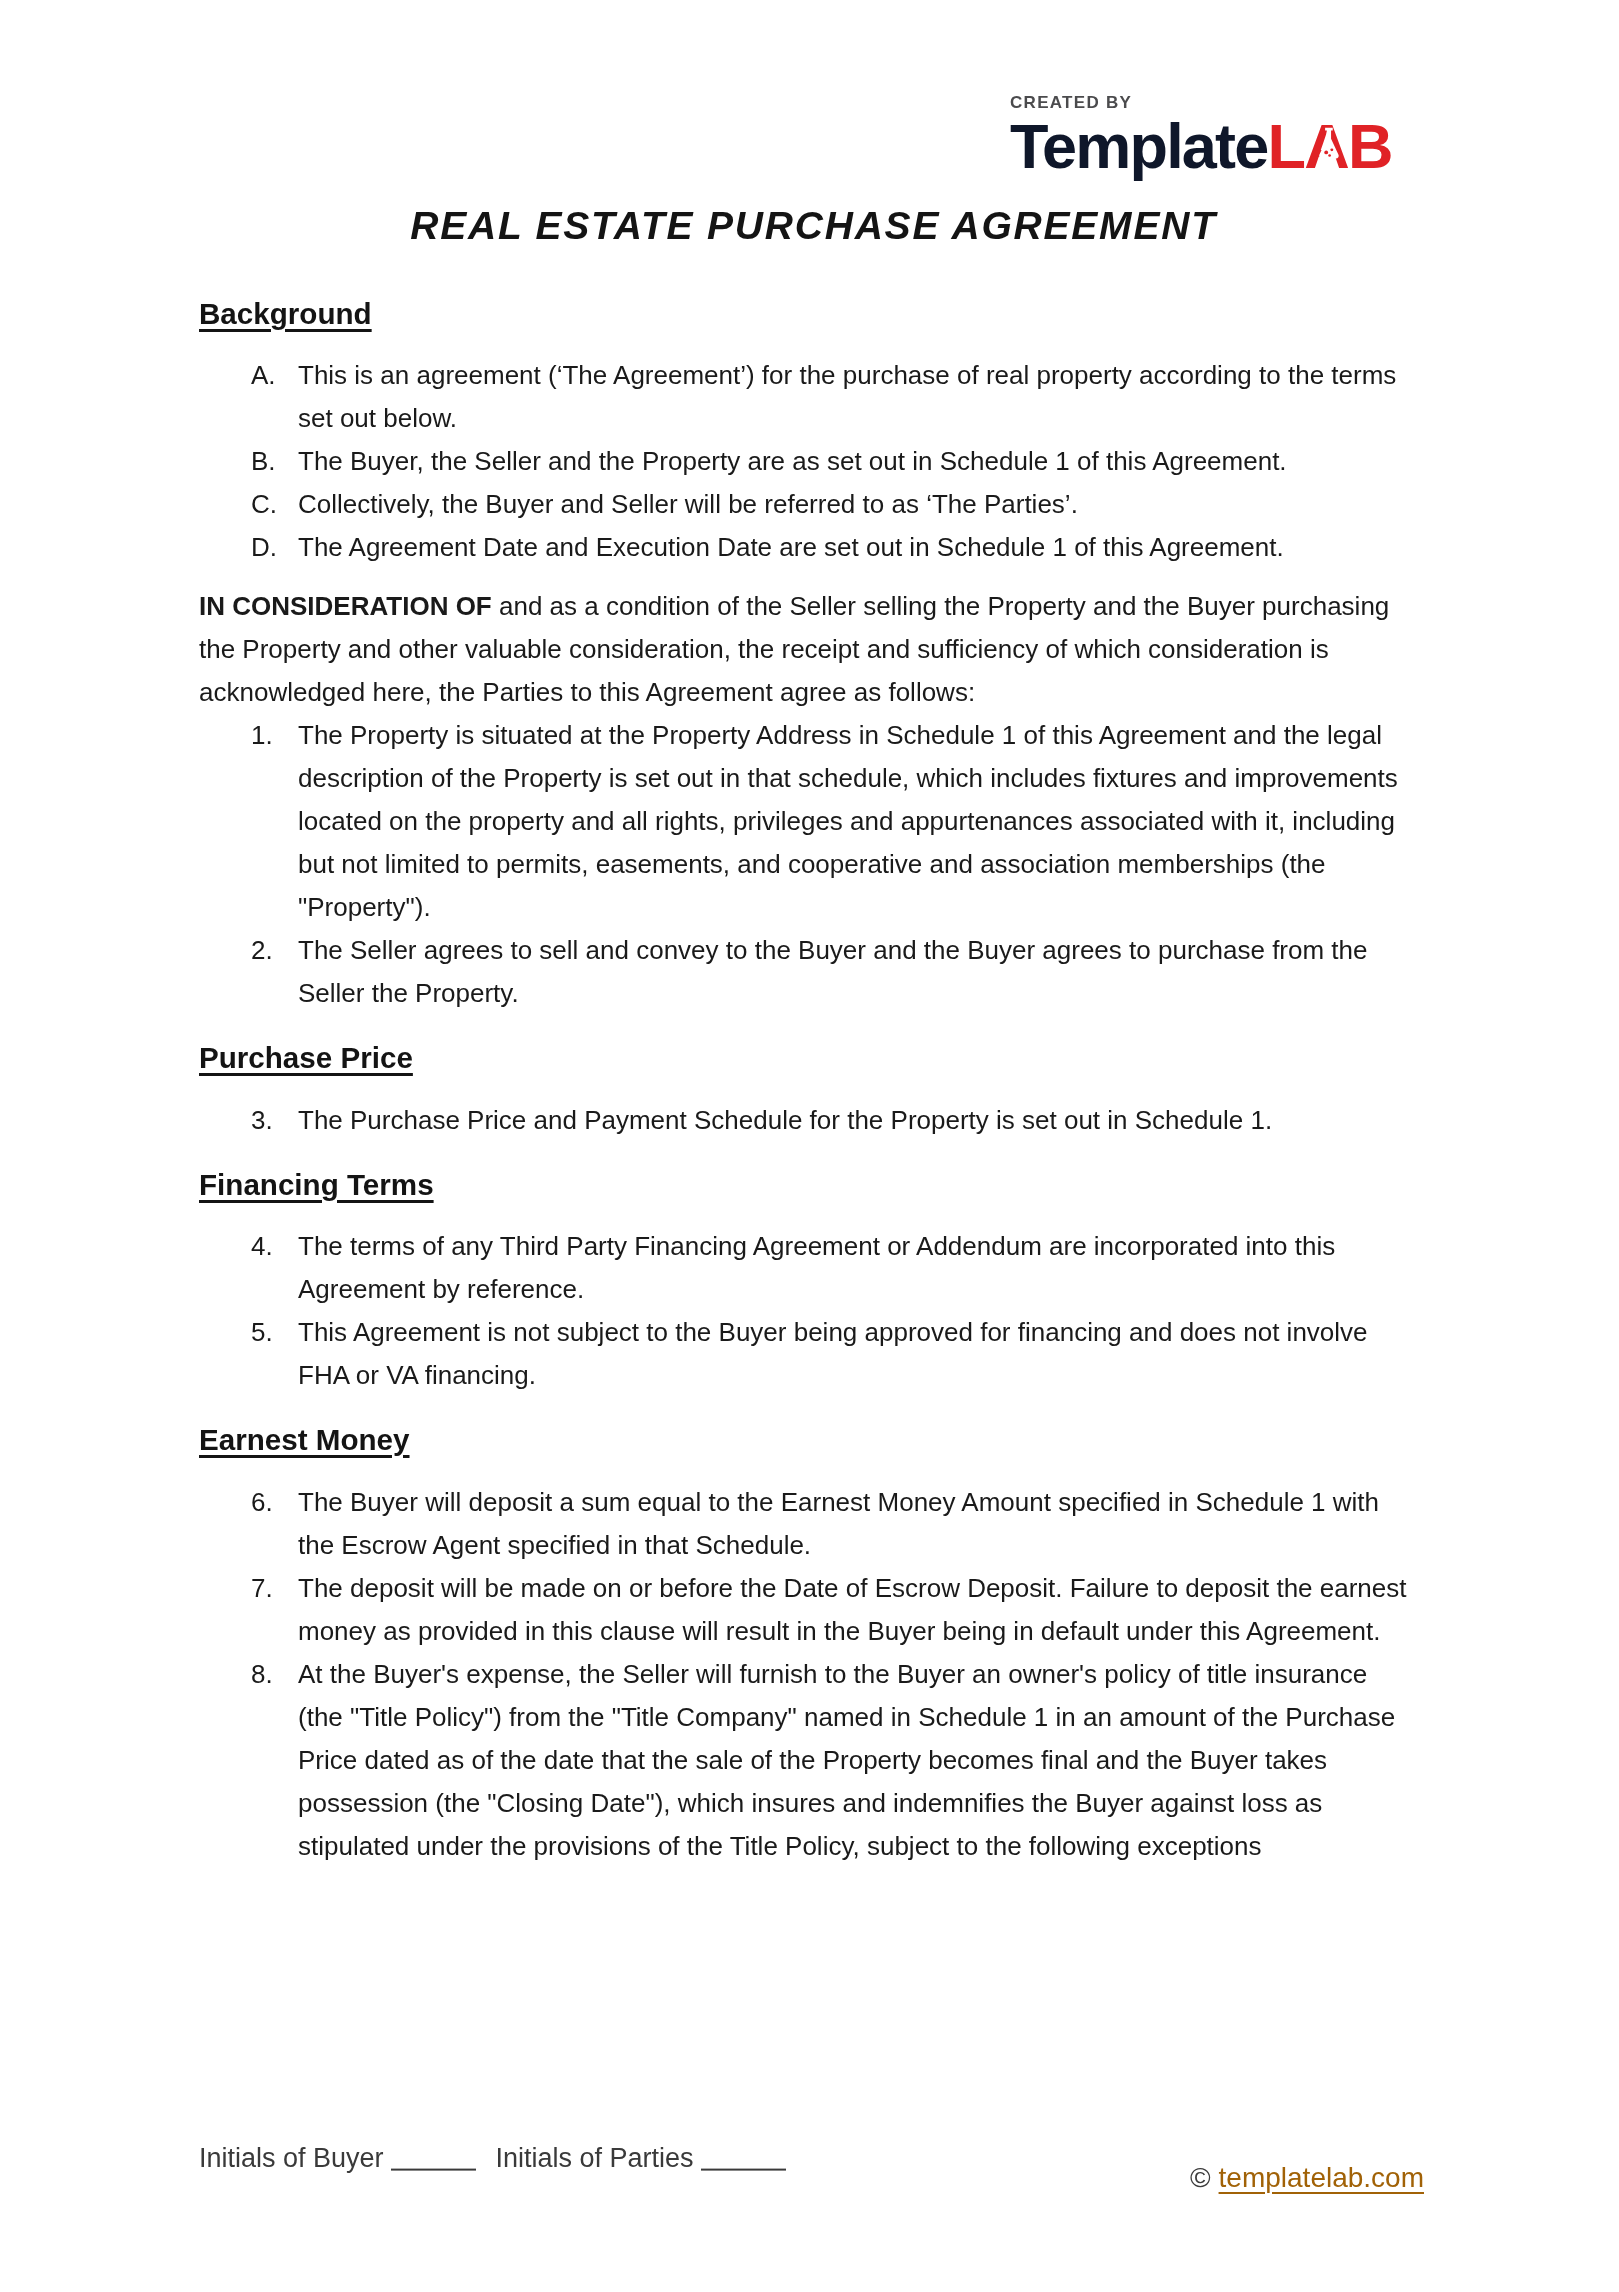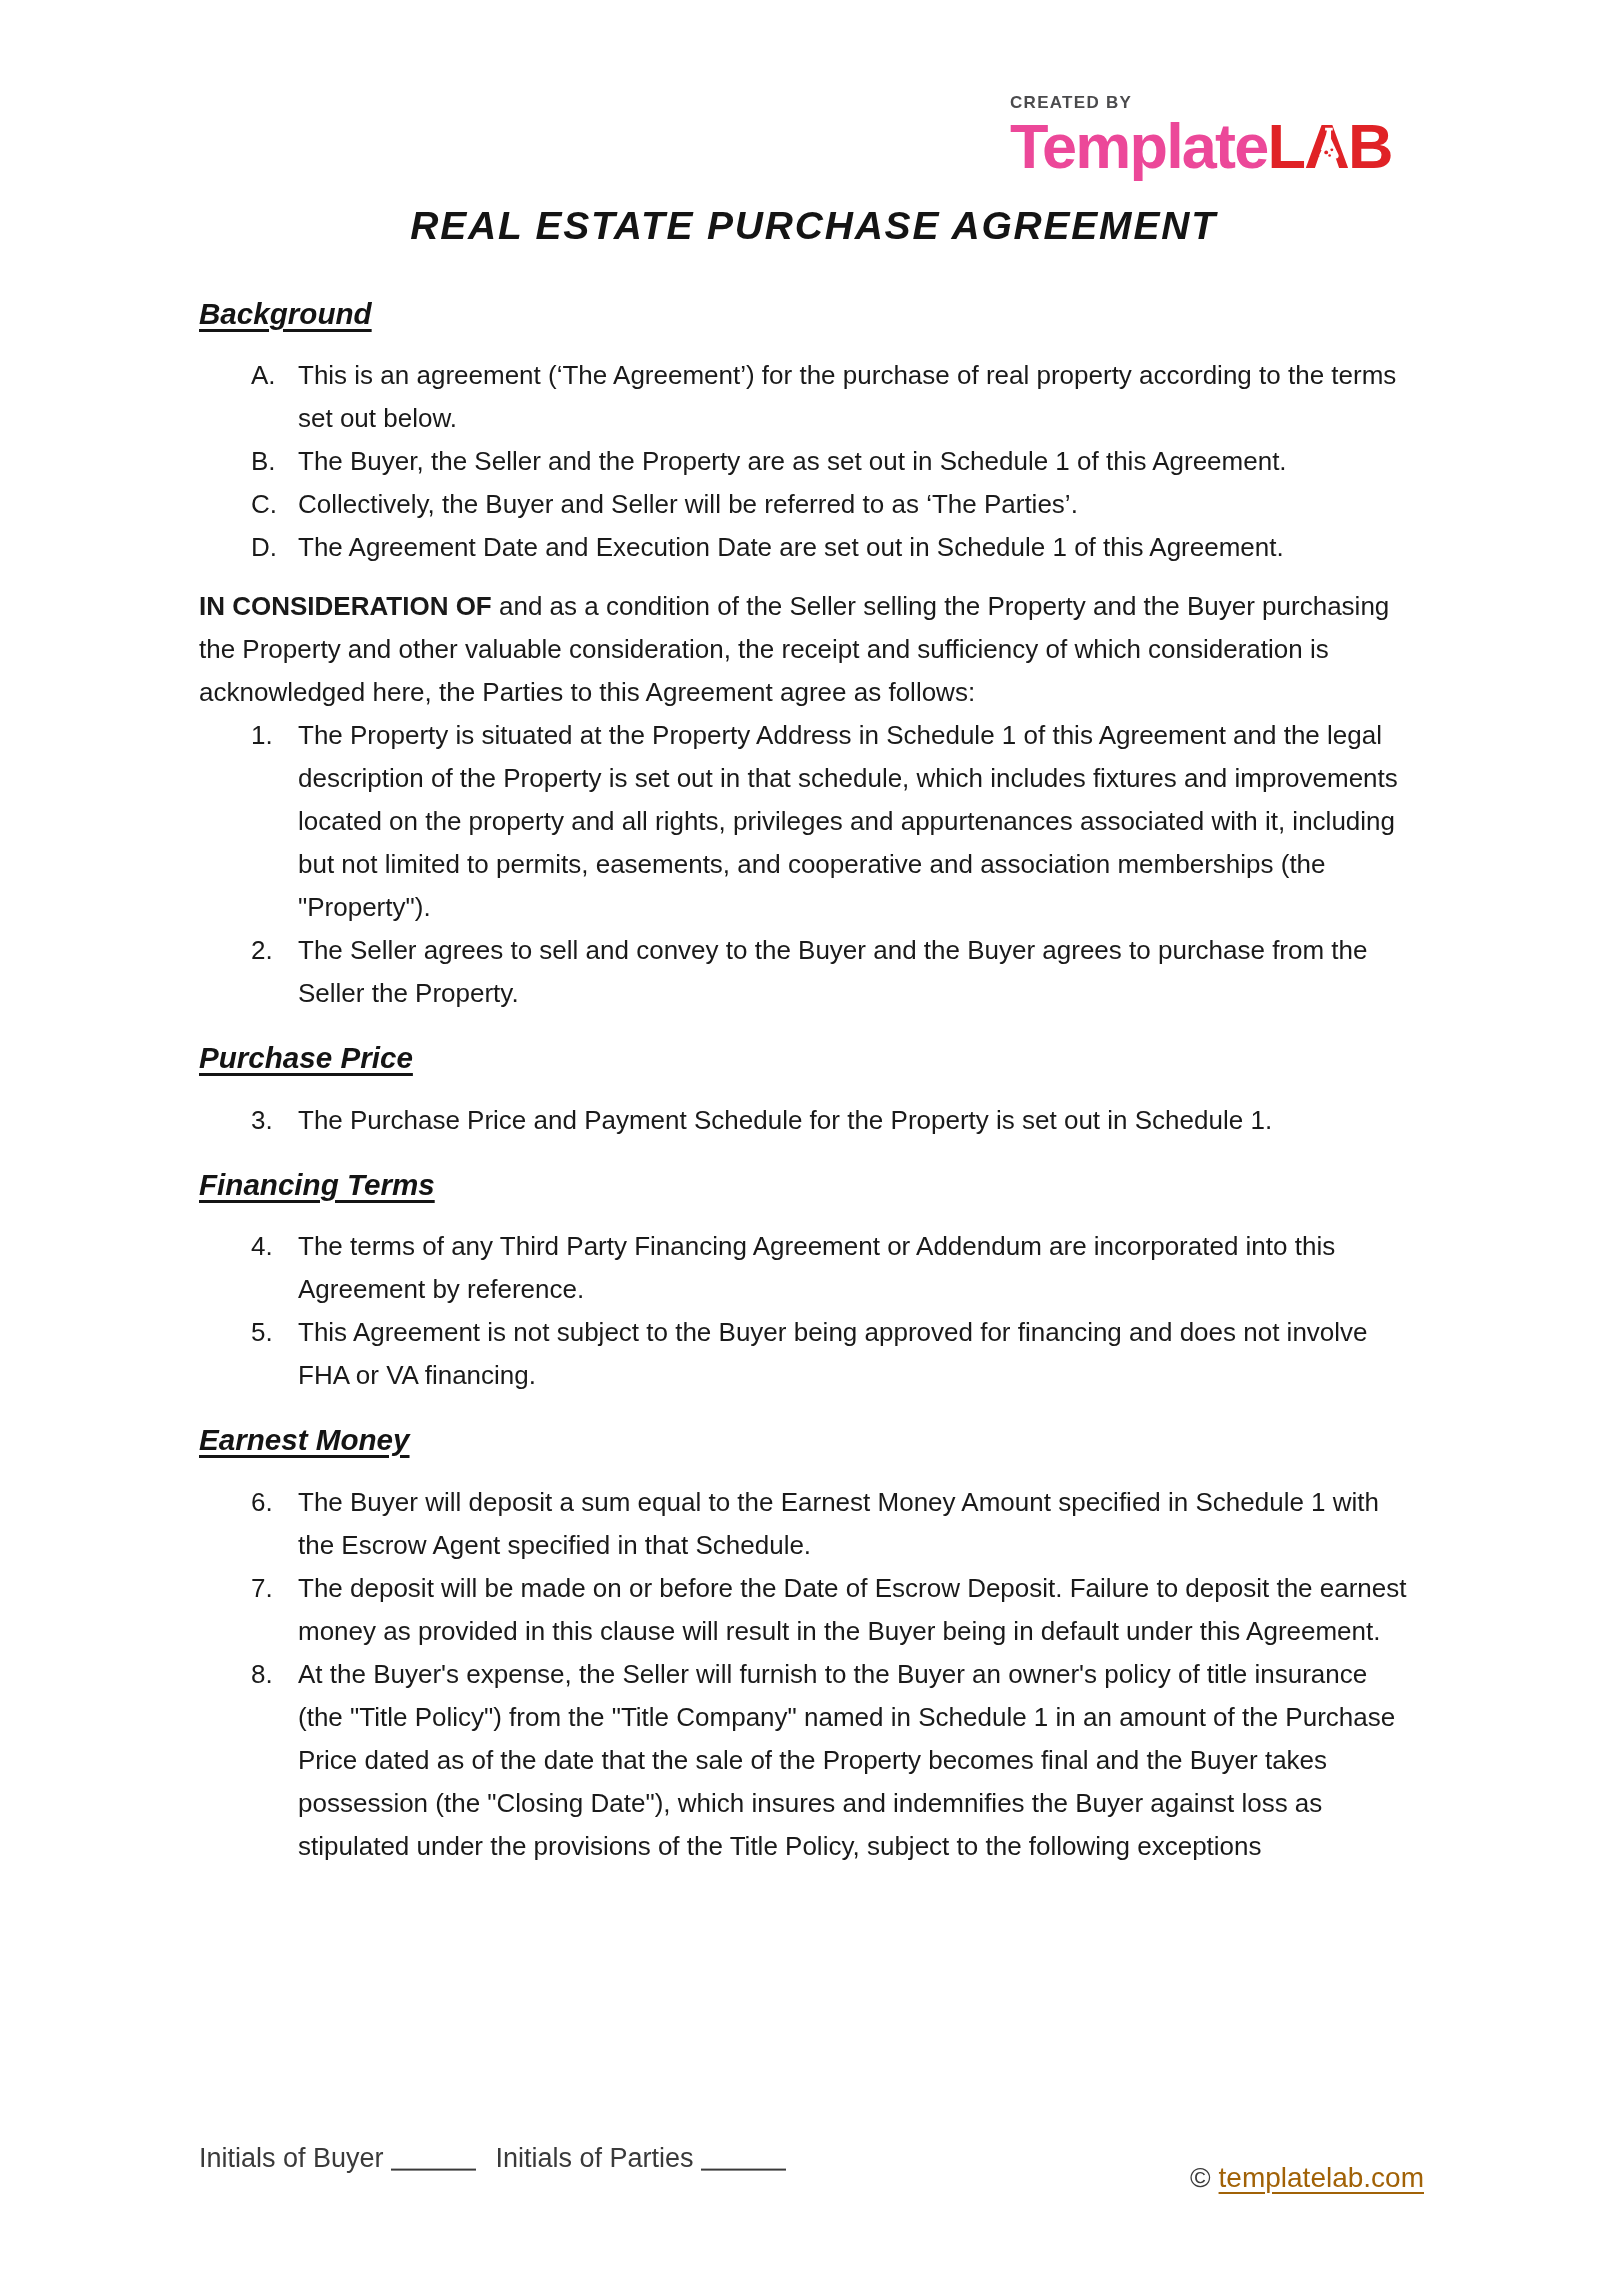--- a/index.html
+++ b/index.html
@@ -15,21 +15,21 @@
     padding-left:13px;
   }
 
   
   .logo { position:absolute; top:93px; left:1010px; }
   .created-by {
     font-size:17px; font-weight:bold; letter-spacing:1.3px;
     color:#4b4b4d;
   }
   .brand { font-size:63px; font-weight:bold; letter-spacing:-1.8px; line-height:1.0; margin-top:1.8px; }
-  .brand-dark { color:#ec4899; }
+  .brand-dark { color:#0f172a; }
   .lab-wrap { position:relative; display:inline-block; }
   .brand-red { color:#e02226; }
   .flask { position:absolute; left:50%; top:11.6px; transform:translateX(-54%); }
 
   
   .doc-title {
     position:absolute; top:204px; left:4px; width:100%;
     text-align:center;
     font-size:39px; font-weight:bold; letter-spacing:1.8px;
     color:#141414;
@@ -39,21 +39,20 @@
   
   .content { position:absolute; top:296px; left:199px; width:1225px; }
 
   .section-heading {
     font-size:29.6px; font-weight:bold; line-height:36px;
     color:#141414;
     text-decoration:underline;
     text-decoration-thickness:2.7px;
     text-underline-offset:5.4px;
     margin:25px 0 22.4px 0;
-    font-style:italic;
   }
   .section-heading.first { margin-top:0; }
 
   .item { display:flex; padding-left:52px; font-size:26px; line-height:43px; }
   .marker { flex:0 0 47px; }
   .itext { flex:0 1 auto; max-width:1119px; }
 
   .consideration {
     margin:16px 0 0 0;
     font-size:26px; line-height:43px;

